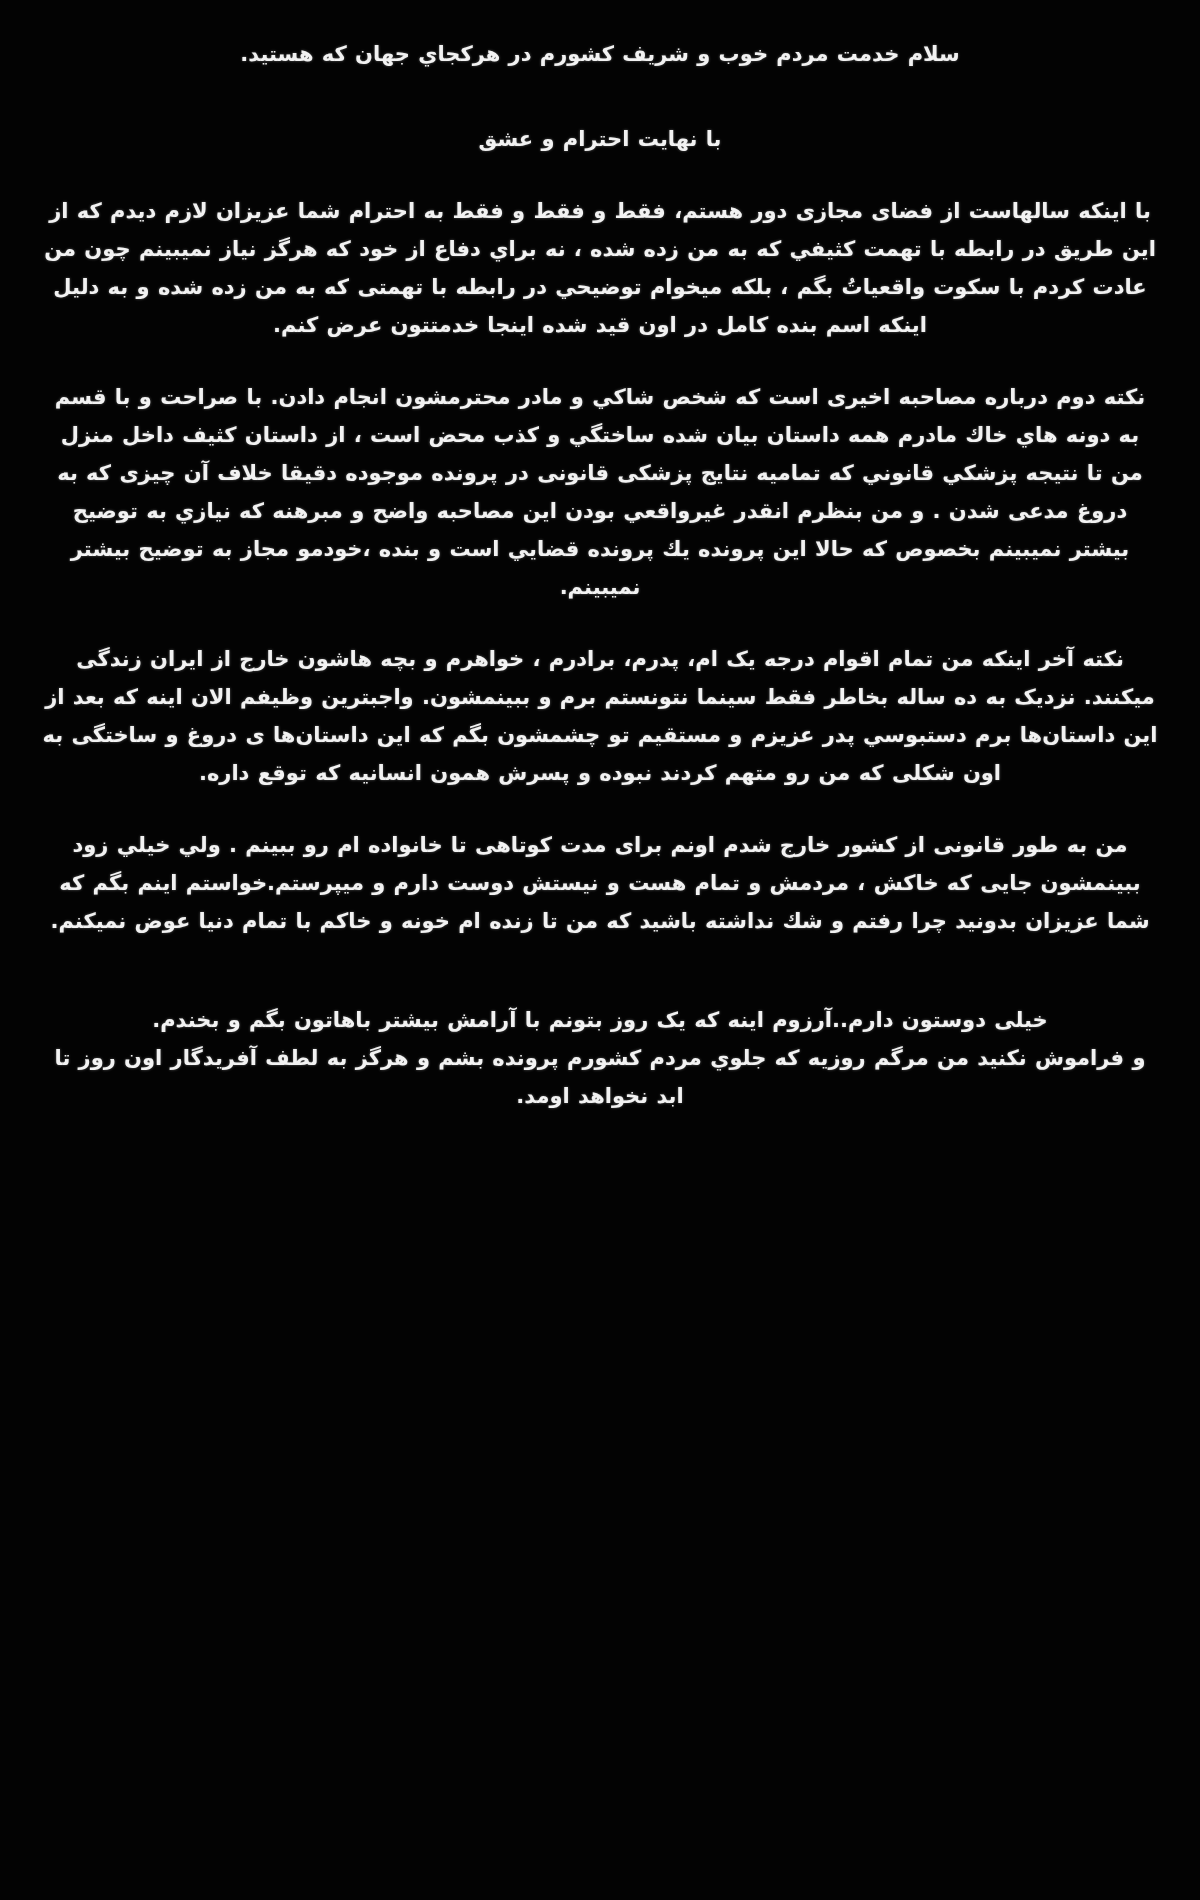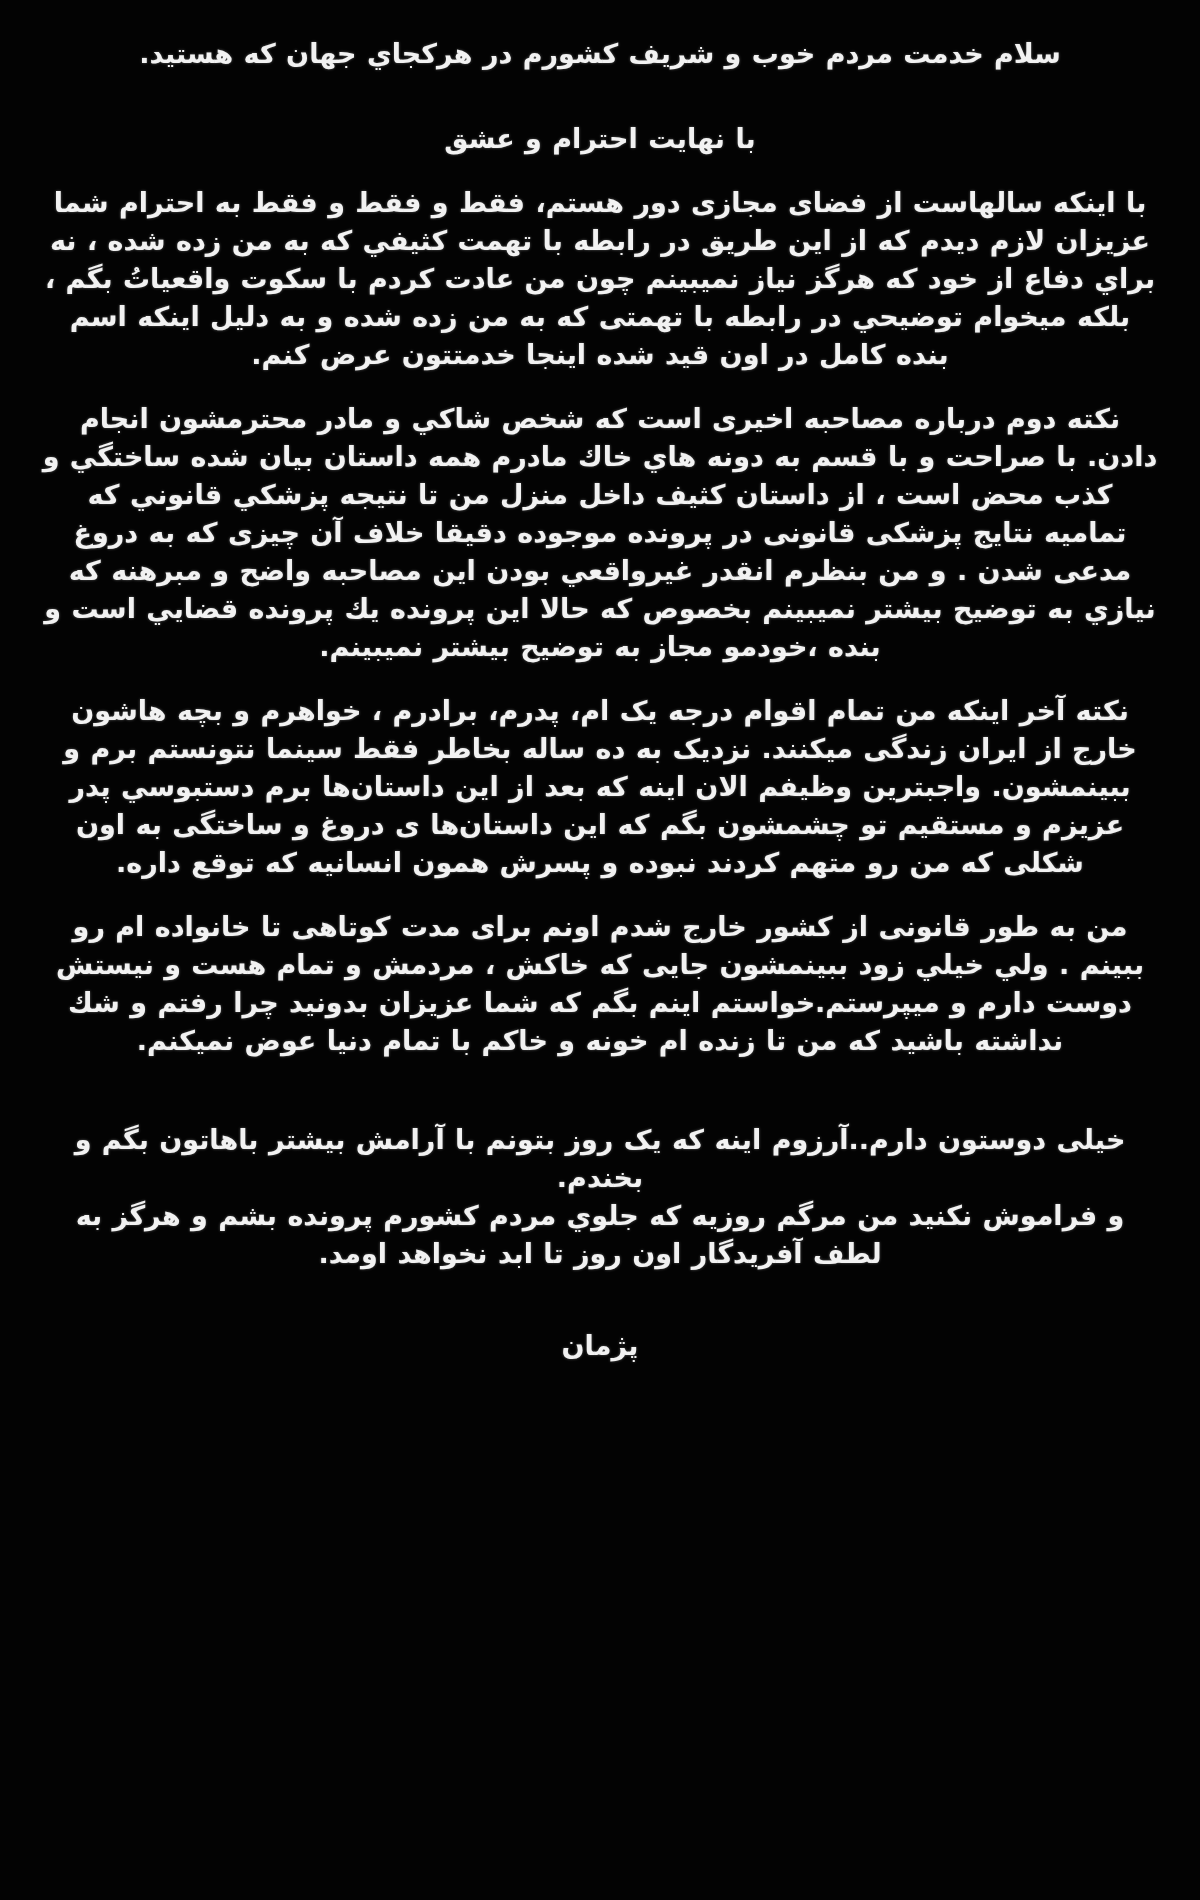--- a/index.html
+++ b/index.html
@@ -18,33 +18,33 @@
     font-family: "DejaVu Sans", sans-serif;
     font-weight: bold;
     color: #f2f2f2;
     text-align: center;
   }
   .content {
     padding: 34px 42px 0 42px;
   }
   .line, .para, .closing-line, .sig-line {
     margin: 0;
-    font-size: 27px;
+    font-size: 21px;
     line-height: 38px;
     text-shadow: 0 0 3px rgba(255,255,255,0.35);
     word-spacing: 1px;
   }
   .greeting {
     line-height: 40px;
   }
   .salutation {
     margin-top: 46px;
   }
   .para {
-    margin-top: 26px;
+    margin-top: 34px;
   }
   .closing-block {
     margin-top: 61px;
   }
   .signature-block {
     margin-top: 50px;
   }
   .sig-line {
     line-height: 46px;
   }
@@ -68,17 +68,16 @@
 
     <p class="para">من به طور قانونی از کشور خارج شدم اونم برای مدت کوتاهی تا خانواده ام رو ببینم . ولي خیلي زود ببینمشون جایی که خاکش ، مردمش و تمام هست و نیستش دوست دارم و میپرستم.خواستم اینم بگم که شما عزیزان بدونید چرا رفتم و شك نداشته باشید که من تا زنده ام خونه و خاکم با تمام دنیا عوض نمیکنم.</p>
 
 
     <div class="closing-block">
       <p class="closing-line">خیلی دوستون دارم..آرزوم اینه که یک روز بتونم با آرامش بیشتر باهاتون بگم و بخندم.</p>
       <p class="closing-line">و فراموش نکنید من مرگم روزیه که جلوي مردم کشورم پرونده بشم و هرگز به لطف آفریدگار اون روز تا ابد نخواهد اومد.</p>
     </div>
 
     <div class="signature-block">
-      <p class="sig-line">پژمان</p>
     </div>
 
   </div>
 </div>
 
 </body></html>

